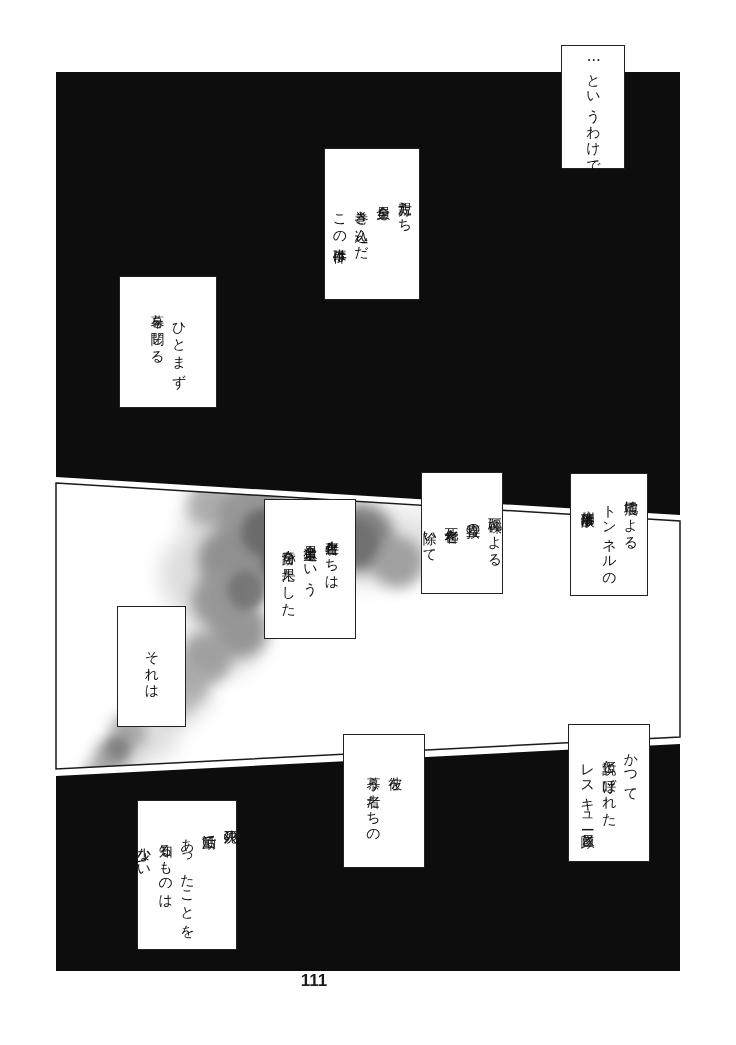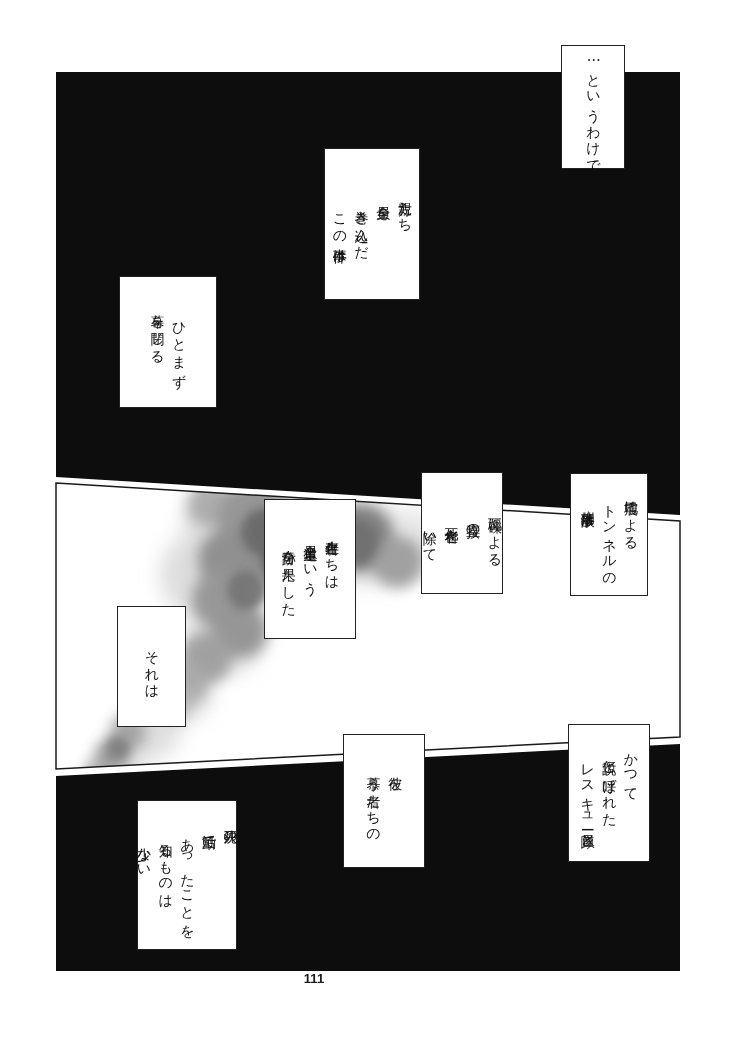--- a/index.html
+++ b/index.html
@@ -26,21 +26,21 @@
   .vtext .tcol:nth-child(2){margin-top:5px;}
   .vtext .tcol:nth-child(3){margin-top:10px;}
   .vtext .tcol:nth-child(4){margin-top:14px;}
   .vtext .tcol:nth-child(5){margin-top:18px;}
   .vtext.rev .tcol:nth-child(1){margin-top:8px;}
   .vtext.rev .tcol:nth-child(2){margin-top:0;}
   .vtext.flat .tcol{margin-top:0 !important;}
   .page-number{
     position:absolute;left:0;top:971px;width:628px;text-align:center;
     font-family:"Liberation Sans", sans-serif;font-weight:700;
-    font-size:13px;letter-spacing:0px;color:#1a1a1a;
+    font-size:17px;letter-spacing:0px;color:#1a1a1a;
   }
 </style>
 </head>
 <body>
 
 <div class="stage">
 
   <div class="black-panel"></div>
 
   <svg class="band" viewBox="0 0 736 1045" aria-hidden="true">

